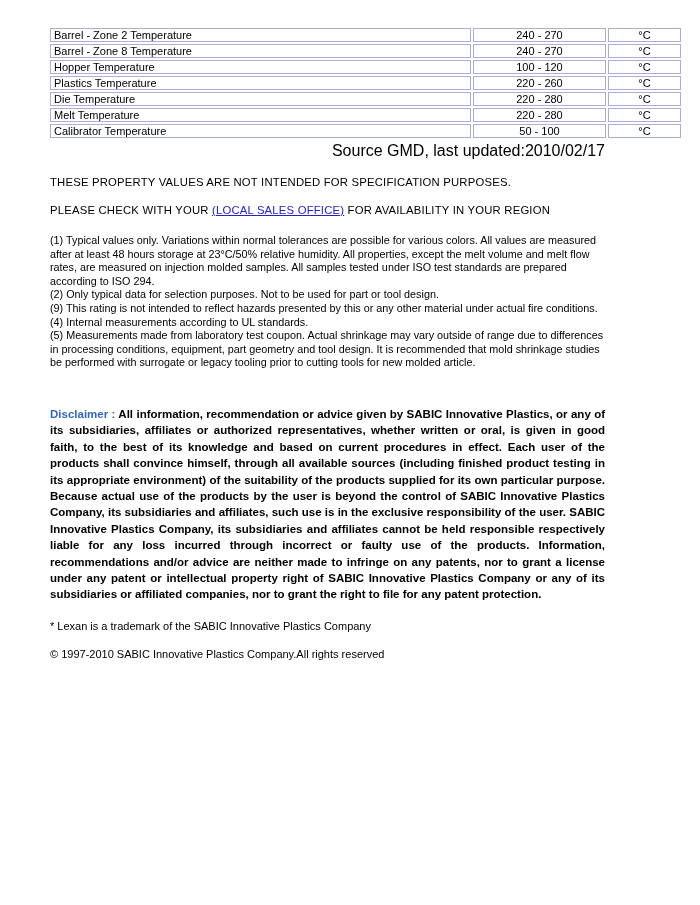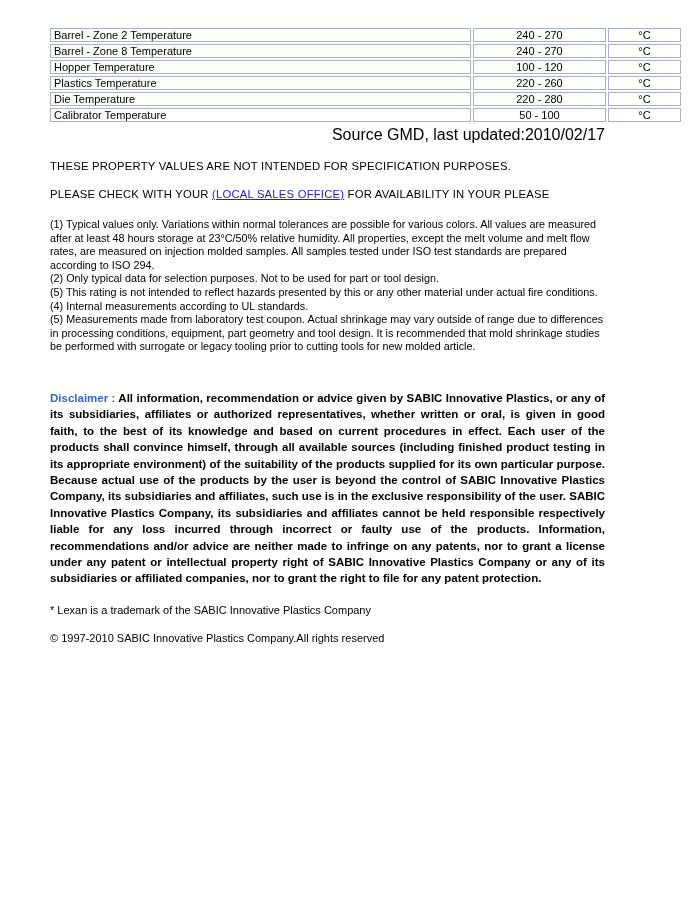--- a/index.html
+++ b/index.html
@@ -114,42 +114,47 @@
           <td class="c-value">220 - 260</td>
           <td class="c-unit">°C</td>
         </tr>
 
         <tr>
           <td class="c-name">Die Temperature</td>
           <td class="c-value">220 - 280</td>
           <td class="c-unit">°C</td>
         </tr>
 
+        <tr>
+          <td class="c-name">Melt Temperature</td>
+          <td class="c-value">220 - 280</td>
+          <td class="c-unit">°C</td>
+        </tr>
 
         <tr>
           <td class="c-name">Calibrator Temperature</td>
           <td class="c-value">50 - 100</td>
           <td class="c-unit">°C</td>
         </tr>
       </tbody>
   </table>
 
   <div class="source">Source GMD, last updated:2010/02/17</div>
 
   <p class="caps">THESE PROPERTY VALUES ARE NOT INTENDED FOR SPECIFICATION PURPOSES.</p>
 
-  <p class="caps"><span>PLEASE CHECK WITH YOUR </span><a>(LOCAL SALES OFFICE)</a><span> FOR AVAILABILITY IN YOUR PLEASE</span></p>
+  <p class="caps"><span>PLEASE CHECK WITH YOUR </span><a>(LOCAL SALES OFFICE)</a><span> FOR AVAILABILITY IN YOUR REGION</span></p>
 
   <div class="footnotes">
 
       <div class="fn">(1) Typical values only. Variations within normal tolerances are possible for various colors. All values are measured after at least 48 hours storage at 23°C/50% relative humidity. All properties, except the melt volume and melt flow rates, are measured on injection molded samples. All samples tested under ISO test standards are prepared according to ISO 294.</div>
 
       <div class="fn">(2) Only typical data for selection purposes. Not to be used for part or tool design.</div>
 
-      <div class="fn">(5) This rating is not intended to reflect hazards presented by this or any other material under actual fire conditions.</div>
+      <div class="fn">(9) This rating is not intended to reflect hazards presented by this or any other material under actual fire conditions.</div>
 
       <div class="fn">(4) Internal measurements according to UL standards.</div>
 
       <div class="fn">(5) Measurements made from laboratory test coupon. Actual shrinkage may vary outside of range due to differences in processing conditions, equipment, part geometry and tool design. It is recommended that mold shrinkage studies be performed with surrogate or legacy tooling prior to cutting tools for new molded article.</div>
     </div>
 
   <p class="disclaimer"><span class="dlabel">Disclaimer : </span><span>All information, recommendation or advice given by SABIC Innovative Plastics, or any of its subsidiaries, affiliates or authorized representatives, whether written or oral, is given in good faith, to the best of its knowledge and based on current procedures in effect. Each user of the products shall convince himself, through all available sources (including finished product testing in its appropriate environment) of the suitability of the products supplied for its own particular purpose. Because actual use of the products by the user is beyond the control of SABIC Innovative Plastics Company, its subsidiaries and affiliates, such use is in the exclusive responsibility of the user. SABIC Innovative Plastics Company, its subsidiaries and affiliates cannot be held responsible respectively liable for any loss incurred through incorrect or faulty use of the products. Information, recommendations and/or advice are neither made to infringe on any patents, nor to grant a license under any patent or intellectual property right of SABIC Innovative Plastics Company or any of its subsidiaries or affiliated companies, nor to grant the right to file for any patent protection.</span></p>
 
   <p class="trademark">* Lexan is a trademark of the SABIC Innovative Plastics Company</p>
 

